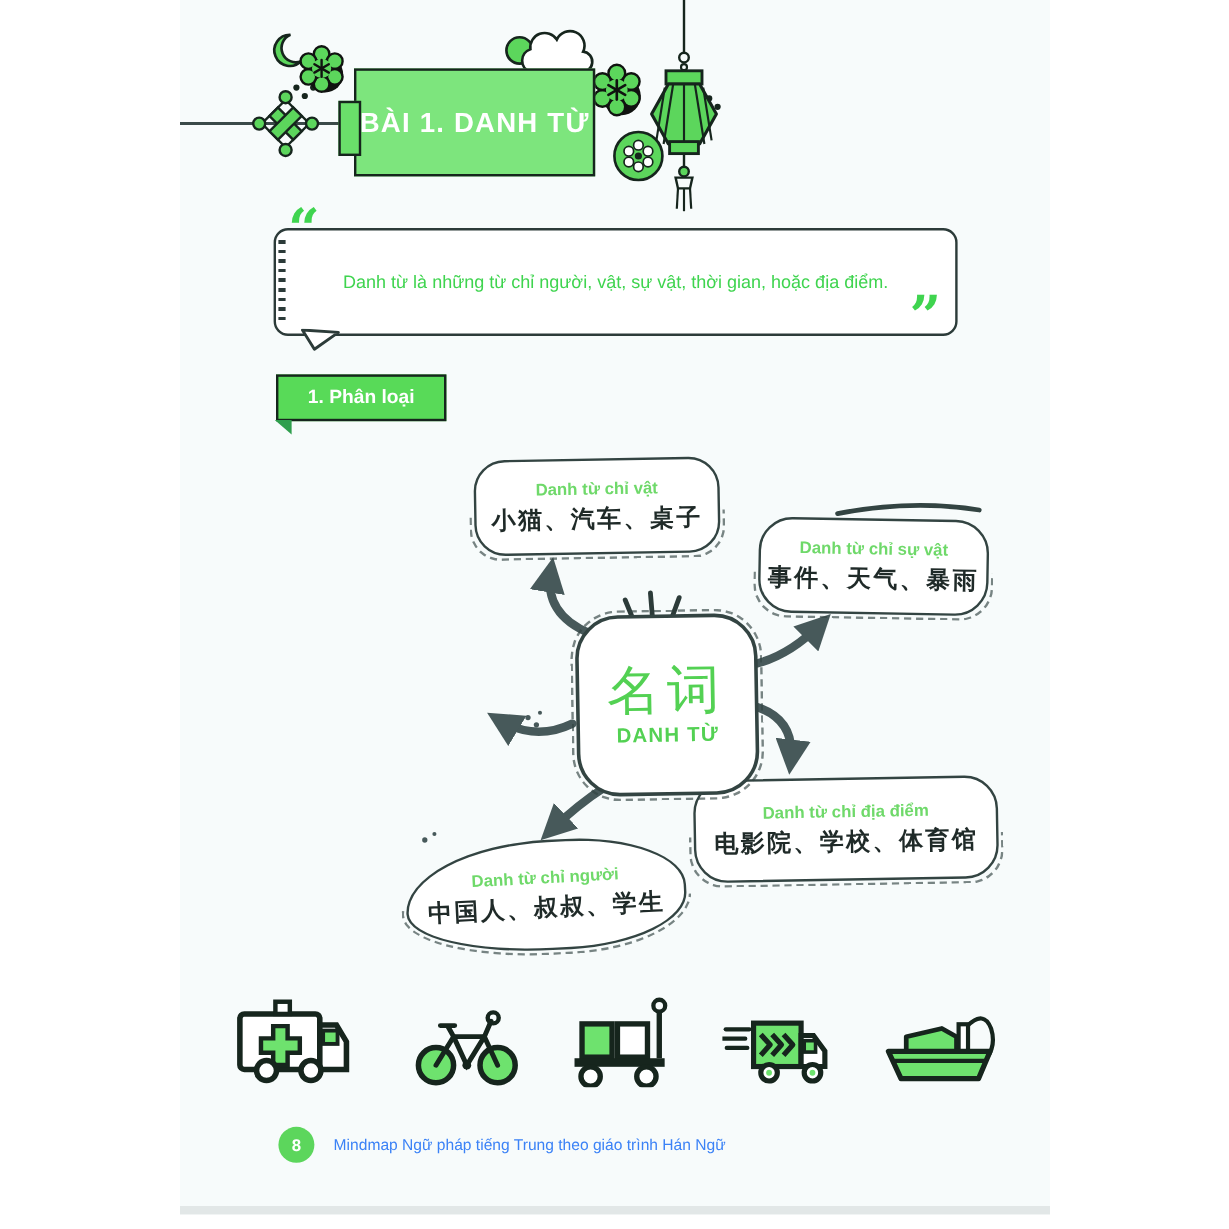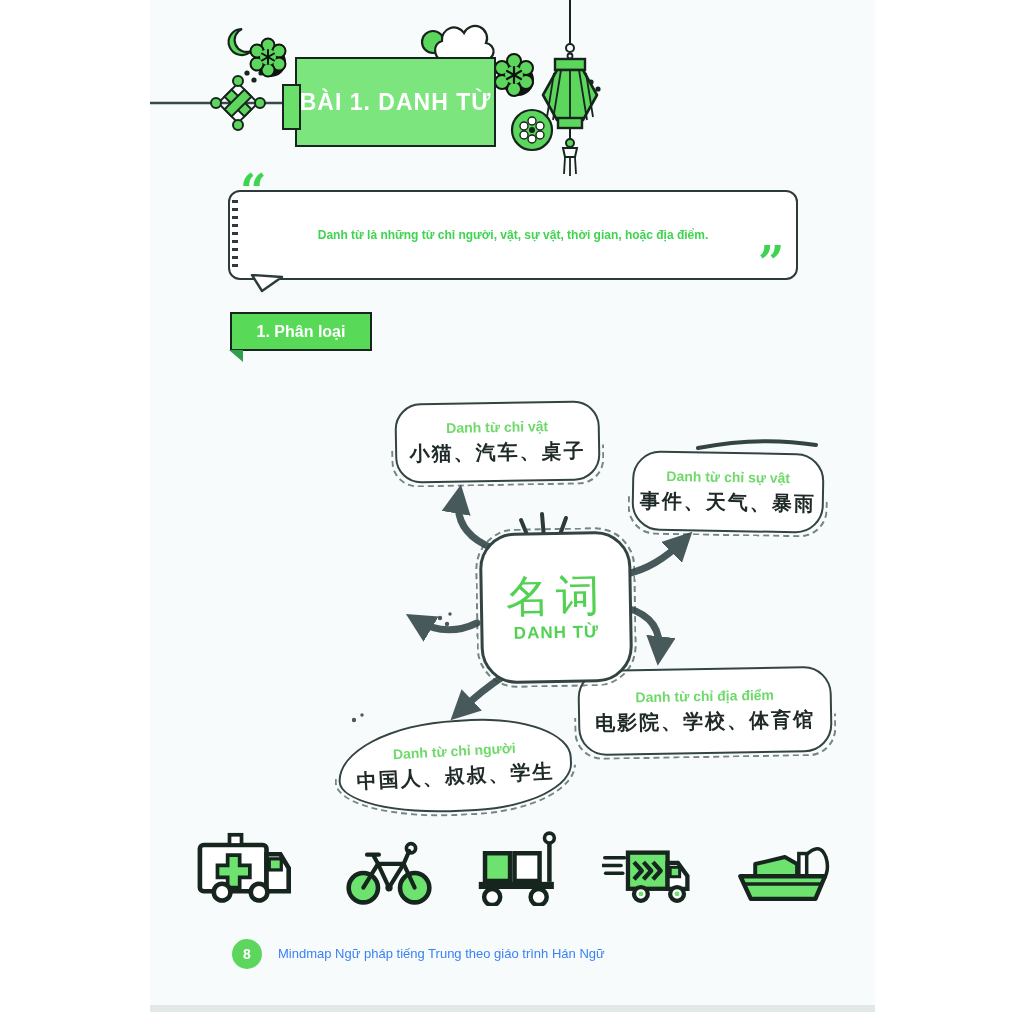--- a/index.html
+++ b/index.html
@@ -15,36 +15,36 @@
   .banner-tab{position:absolute;left:132px;top:84px;width:15px;height:42px;background:#6adf6a;
           border:2.5px solid #16251d;z-index:3;}
   .banner-title{color:#ffffff;font-size:23px;font-weight:bold;letter-spacing:1px;white-space:nowrap;}
 
   
   .quote-box{position:absolute;left:78px;top:190px;width:566px;height:86px;background:#ffffff;
           border:2.5px solid #2c3b39;border-radius:12px;}
   .quote-hatch{position:absolute;left:2px;top:8px;bottom:8px;width:6px;
           background:repeating-linear-gradient(to bottom,#2c3b39 0 3px,transparent 3px 8px);}
   .quote-text{position:absolute;left:20px;right:20px;top:0;bottom:0;display:flex;align-items:center;
-          justify-content:center;color:#3fd44f;font-weight:bold;font-size:12px;white-space:nowrap;}
+          justify-content:center;color:#3fd44f;font-weight:normal;font-size:15px;white-space:nowrap;}
   .quote-open{position:absolute;left:90px;top:168px;font-family:"DejaVu Serif",serif;font-size:46px;
           font-weight:bold;color:#3fd44f;z-index:3;line-height:1;}
   .quote-close{position:absolute;left:608px;top:240px;font-family:"DejaVu Serif",serif;font-size:46px;
           font-weight:bold;color:#3fd44f;z-index:3;line-height:1;}
   .quote-tail{position:absolute;left:100px;top:274px;width:34px;height:20px;z-index:1;}
 
   
   .section-label{position:absolute;left:80px;top:312px;width:138px;height:35px;background:#58da58;
           border:2.5px solid #16251d;display:flex;align-items:center;justify-content:center;z-index:2;text-align:right;}
   .section-label::before{content:'';position:absolute;left:-3px;bottom:-13px;width:0;height:0;
           border-top:12px solid #2f9e4d;border-left:14px solid transparent;}
   .section-label span{color:#ffffff;font-weight:bold;font-size:16px;}
 
   
-  .mindmap{position:absolute;left:0;top:390px;width:725px;height:445px;}
+  .mindmap{position:absolute;left:0;top:370px;width:725px;height:445px;}
   .arrow-layer{position:absolute;left:0;top:0;width:725px;height:445px;}
   .bubble{position:absolute;background:#ffffff;border:2.5px solid #334442;box-sizing:border-box;
           display:flex;flex-direction:column;align-items:center;justify-content:center;gap:4px;}
   .bubble::after{content:'';position:absolute;inset:-6px;border:2.5px dashed rgba(51,68,66,.65);
           border-radius:inherit;clip-path:inset(55% 0 0 0);pointer-events:none;}
   .bubble .nlabel{color:#6fd96a;font-weight:bold;font-size:14px;white-space:nowrap;}
   .bubble .hanzi{color:#1f2a28;font-size:20px;font-weight:600;letter-spacing:2px;white-space:nowrap;
           font-family:"DejaVu Serif",serif;}
   .b-top{left:245px;top:12px;width:205px;height:80px;border-radius:26px;transform:rotate(-1deg);}
   .b-right{left:482px;top:62px;width:192px;height:80px;border-radius:28px;transform:rotate(1deg);}

